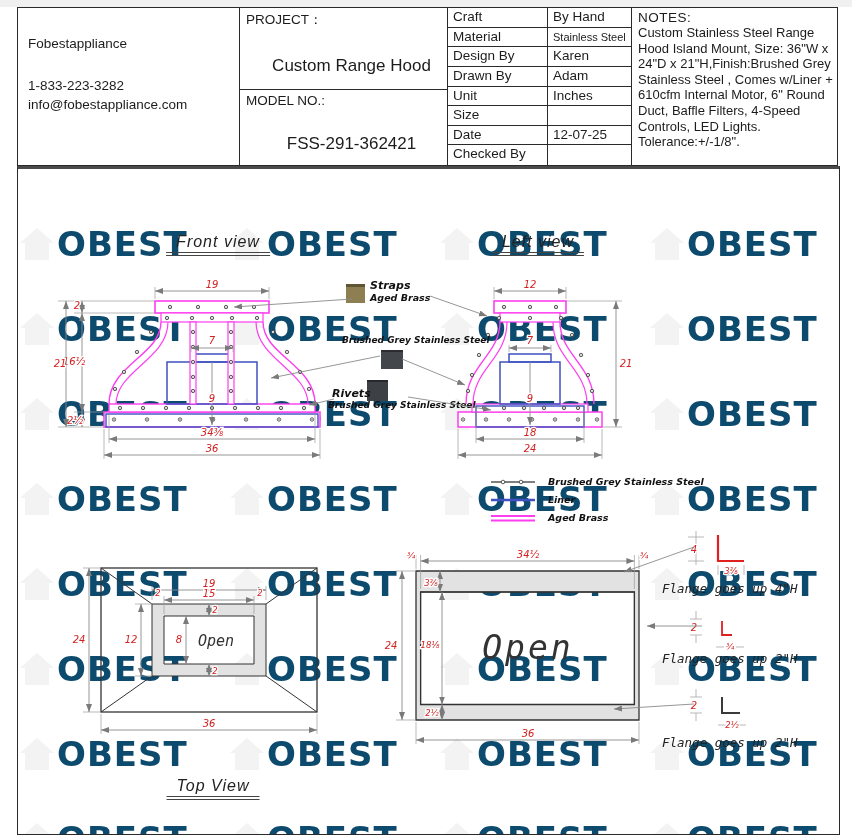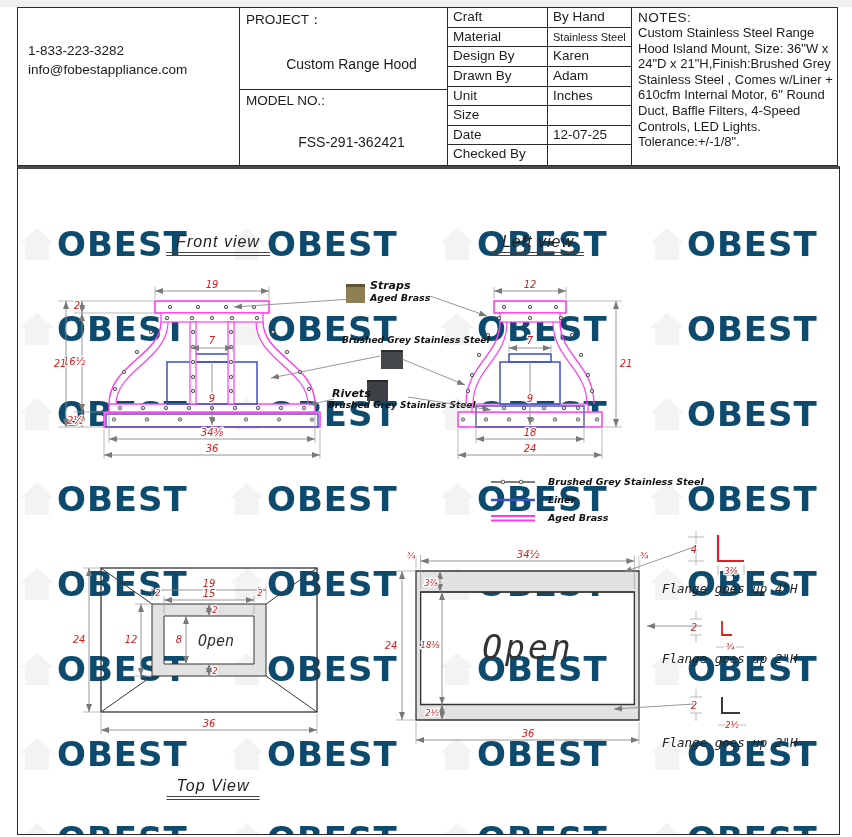--- a/index.html
+++ b/index.html
@@ -9,21 +9,21 @@
   
   .tblock{position:absolute;left:17px;top:7px;width:821px;height:159px;border:1px solid #2a2a2a;
           display:flex;box-sizing:border-box;}
   .tb-company{width:222px;border-right:1px solid #2a2a2a;box-sizing:border-box;padding:8px 10px;font-size:13.5px;}
   .tb-company .nm{margin-top:20px;}
   .tb-company .ct{margin-top:26px;line-height:18.5px;}
   .tb-project{width:208px;border-right:1px solid #2a2a2a;box-sizing:border-box;position:relative;}
   .tb-pcell{height:82px;border-bottom:1px solid #2a2a2a;box-sizing:border-box;position:relative;}
   .tb-mcell{height:75px;position:relative;}
   .tb-lab{position:absolute;left:6px;top:3px;font-size:13.5px;}
-  .tb-val{position:absolute;left:16px;right:0;text-align:center;font-size:14px;}
+  .tb-val{position:absolute;left:16px;right:0;text-align:center;font-size:17px;}
   .tb-fields{width:184px;border-right:1px solid #2a2a2a;box-sizing:border-box;display:grid;
              grid-template-rows:repeat(8,1fr);}
   .frow{display:grid;grid-template-columns:100px 1fr;border-bottom:1px solid #2a2a2a;}
   .frow:last-child{border-bottom:none;}
   .frow .fl{padding:1px 0 0 5px;font-size:13.5px;border-right:1px solid #2a2a2a;}
   .frow .fv{padding:1px 0 0 5px;font-size:13.5px;}
   .frow.small .fv{font-size:11px;padding-top:3px;}
   .tb-notes{flex:1;box-sizing:border-box;padding:2px 4px 0 6px;}
   .tb-notes .nlab{font-size:13.5px;letter-spacing:.5px;}
   .tb-notes .ntxt{font-size:13px;line-height:15.6px;}
@@ -64,20 +64,21 @@
             font-size:12.5px;color:#222;white-space:nowrap;}
 </style>
 </head>
 <body>
 
 <div class="stage">
   <div class="topstrip"></div>
 
   <div class="tblock">
     <div class="tb-company">
+      <div class="nm">Fobestappliance</div>
       <div class="ct">
         <div>1-833-223-3282</div>
         <div>info@fobestappliance.com</div>
       </div>
     </div>
     <div class="tb-project">
       <div class="tb-pcell">
         <span class="tb-lab">PROJECT：</span>
         <div class="tb-val" style="top:48px;">Custom Range Hood</div>
       </div>

